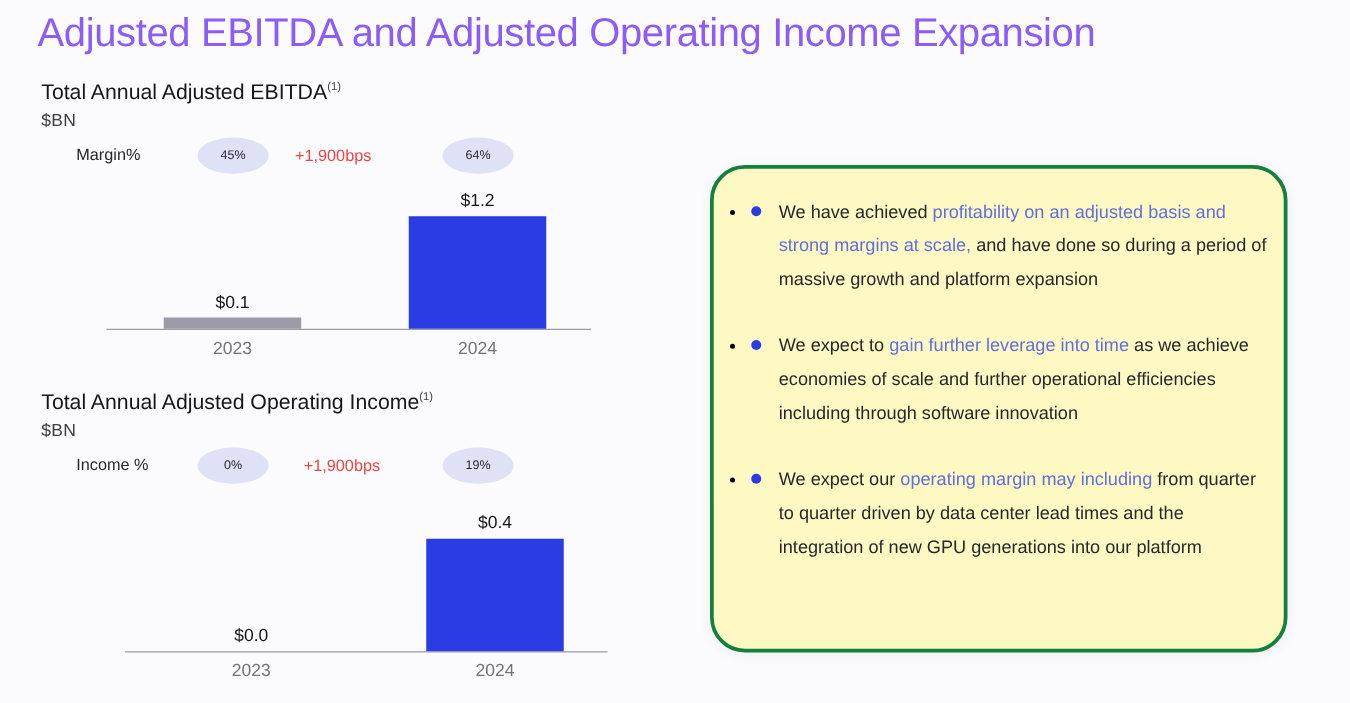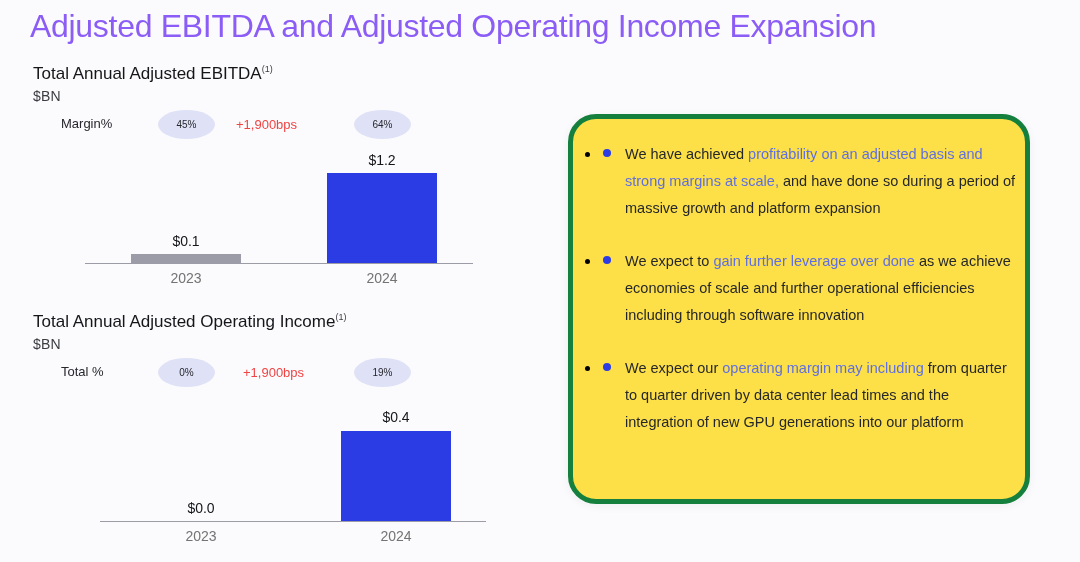--- a/index.html
+++ b/index.html
@@ -153,25 +153,25 @@
   }
   .plot-1 .cat-2023 { left: 131px; width: 110px; top: 126px; }
   .plot-1 .cat-2024 { left: 327px; width: 110px; top: 126px; }
   .plot-2 .cat-2023 { left: 146px; width: 110px; top: 146px; }
   .plot-2 .cat-2024 { left: 341px; width: 110px; top: 146px; }
 
   
   .notes-card {
     position: absolute;
     left: 568px;
-    top: 114px;
+    top: 132px;
     width: 462px;
     height: 390px;
-    background: #fde047;
-    border: 5px solid #15803d;
+    background: #fef9c3;
+    border: 3px solid #15803d;
     border-radius: 28px;
     box-shadow: 0 2px 10px rgba(30,32,60,0.055);
   }
 
   .bullet-list {
     position: absolute;
     left: 28px;
     top: 22px;
     width: 418px;
   }
@@ -239,21 +239,21 @@
 
     <div class="section section-opinc">
 
       <div class="section-title">
         <span>Total Annual Adjusted Operating Income</span><sup>(1)</sup>
       </div>
 
       <div class="section-unit">$BN</div>
 
       <div class="margin-row">
-        <span class="margin-label">Total %</span>
+        <span class="margin-label">Income %</span>
         <span class="pill pill-a">0%</span>
         <span class="delta delta-2">+1,900bps</span>
         <span class="pill pill-c">19%</span>
       </div>
 
       <div class="plot plot-2">
         <div class="axis-line"></div>
 
         <div class="val-label val-2023">$0.0</div>
         <div class="bar bar-gray bar-2023"></div>
@@ -272,21 +272,21 @@
       <li class="bullet-item">
         <span class="bullet-dot"></span>
         <p class="bullet-text">
           <span>We have achieved </span><span class="hl">profitability on an adjusted basis and strong margins at scale,</span><span> and have done so during a period of massive growth and platform expansion</span>
         </p>
       </li>
 
       <li class="bullet-item">
         <span class="bullet-dot"></span>
         <p class="bullet-text">
-          <span>We expect to </span><span class="hl">gain further leverage over done</span><span> as we achieve economies of scale and further operational efficiencies including through software innovation</span>
+          <span>We expect to </span><span class="hl">gain further leverage into time</span><span> as we achieve economies of scale and further operational efficiencies including through software innovation</span>
         </p>
       </li>
 
       <li class="bullet-item">
         <span class="bullet-dot"></span>
         <p class="bullet-text">
           <span>We expect our </span><span class="hl">operating margin may including</span><span> from quarter to quarter driven by data center lead times and the integration of new GPU generations into our platform</span>
         </p>
       </li>
 

